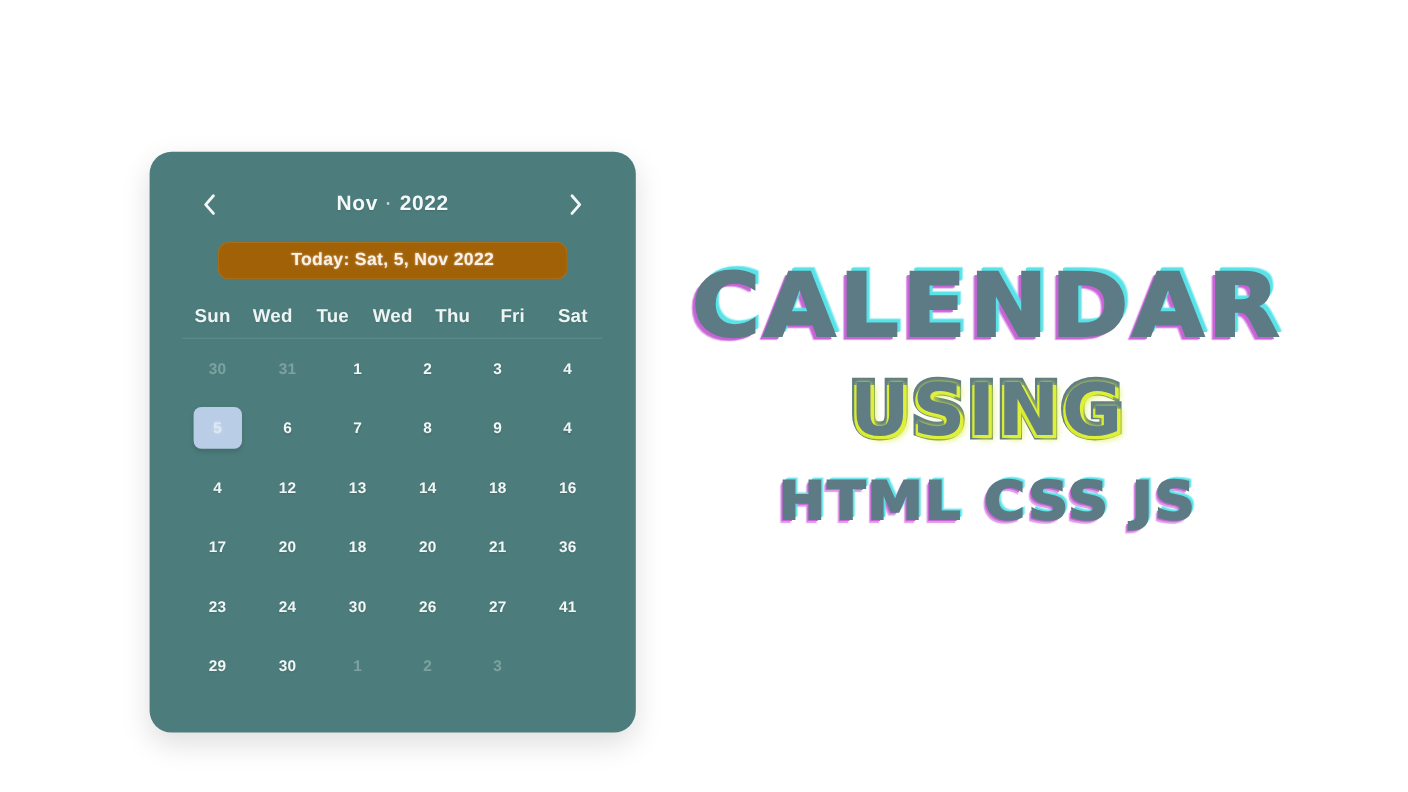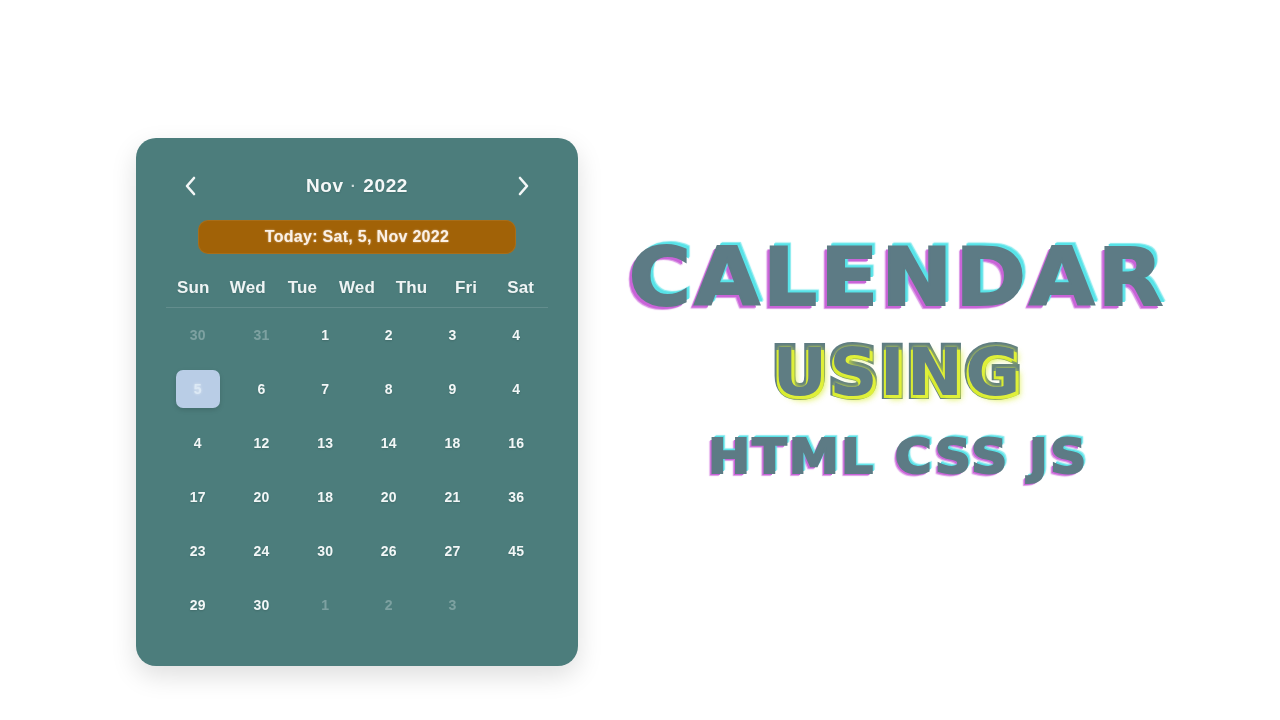--- a/index.html
+++ b/index.html
@@ -350,21 +350,21 @@
         <div class="day-cell">
           <div class="day-num">30</div>
         </div>
         <div class="day-cell">
           <div class="day-num">26</div>
         </div>
         <div class="day-cell">
           <div class="day-num">27</div>
         </div>
         <div class="day-cell">
-          <div class="day-num">45</div>
+          <div class="day-num">41</div>
         </div>
         <div class="day-cell">
           <div class="day-num">29</div>
         </div>
         <div class="day-cell">
           <div class="day-num">30</div>
         </div>
         <div class="day-cell muted">
           <div class="day-num">1</div>
         </div>

